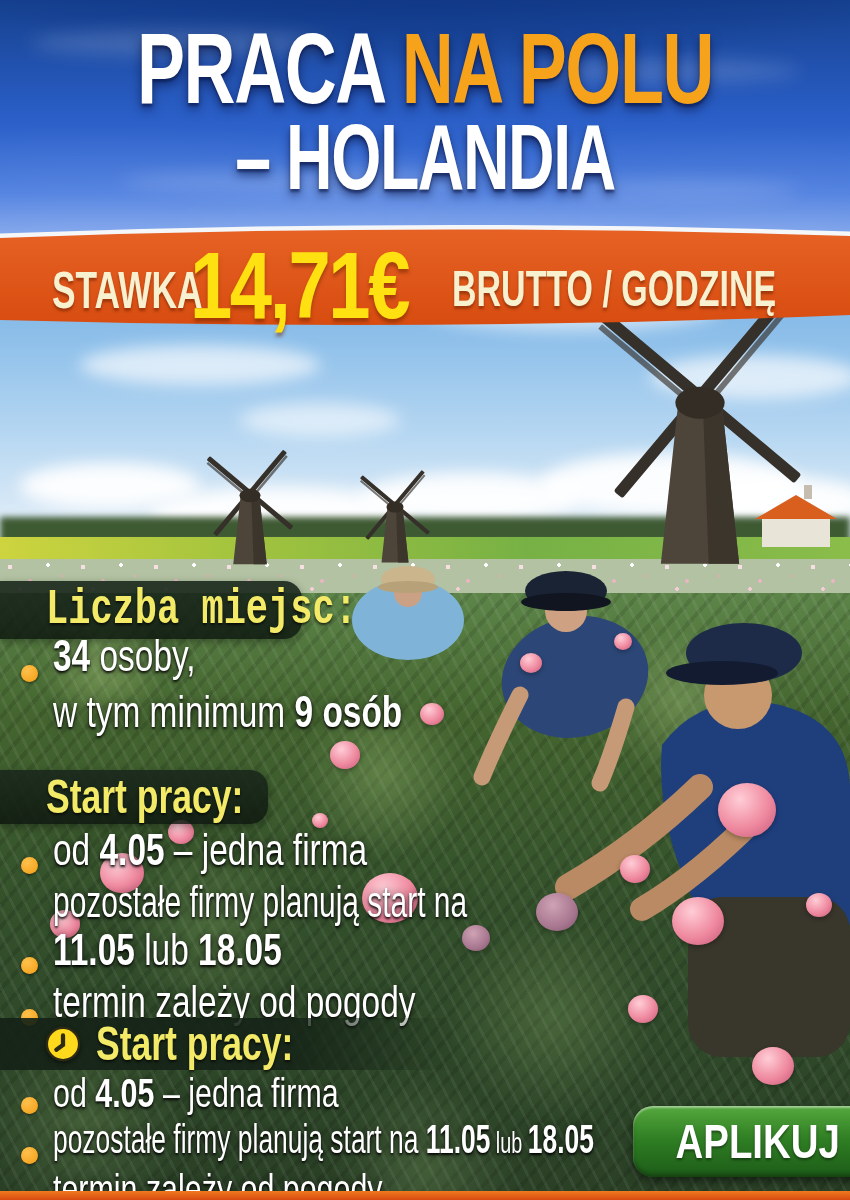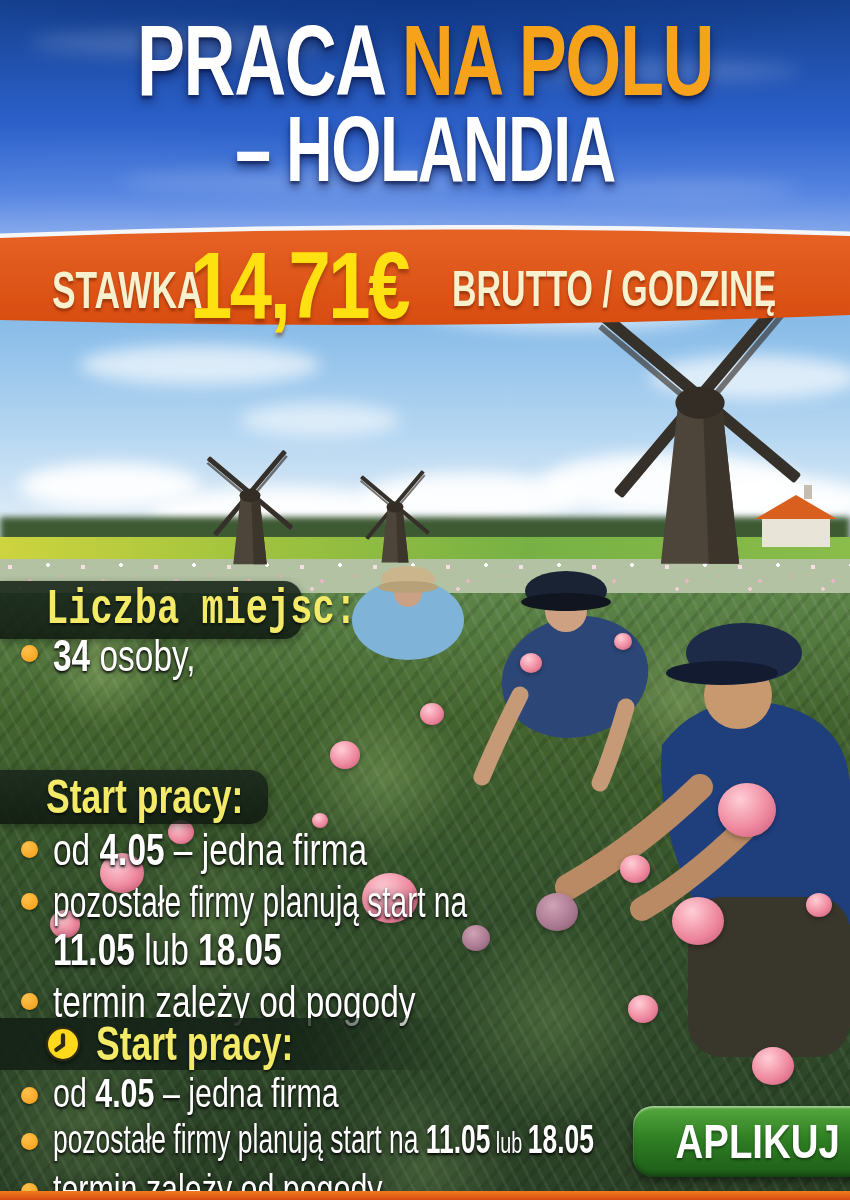--- a/index.html
+++ b/index.html
@@ -7,21 +7,21 @@
     font-family:"Liberation Sans",sans-serif;background:#2b4226;}
 
   
   .sky-top{position:absolute;top:0;left:0;width:850px;height:236px;
     background:
       radial-gradient(120% 95% at 12% 110%, rgba(255,255,255,.25), transparent 60%),
       radial-gradient(130% 85% at 90% 100%, rgba(255,255,255,.20), transparent 55%),
       radial-gradient(80% 55% at 50% -12%, #0e3584, transparent 75%),
       linear-gradient(180deg,#16418f 0%, #2a5ec6 48%, #3f74dd 82%, #6b96e8 100%);}
   .streak{position:absolute;background:rgba(255,255,255,.16);border-radius:50%;filter:blur(9px);}
-  .title{position:absolute;top:8px;left:0;width:850px;text-align:center;color:#fff;font-weight:700;z-index:6;}
+  .title{position:absolute;top:16px;left:0;width:850px;text-align:center;color:#fff;font-weight:700;z-index:6;}
   .title .ln{white-space:nowrap;line-height:1.04;
     text-shadow:0 6px 12px rgba(5,15,60,.55),0 3px 3px rgba(5,15,60,.5);}
   .title .l1{font-size:100px;transform:scaleX(.72);transform-origin:50% 0;letter-spacing:-2px;}
   .title .l2{font-size:92px;transform:scaleX(.70);transform-origin:50% 0;margin-top:-10px;letter-spacing:-2px;}
   .accent{color:#f6a21b;}
 
   
   .photo{position:absolute;top:225px;left:0;width:850px;height:975px;}
   .p-sky{position:absolute;top:0;left:0;width:850px;height:330px;
     background:linear-gradient(180deg,#6ea7e0 0%,#8fc0ea 35%,#b8d8f2 65%,#e2eef8 92%);}
@@ -81,21 +81,21 @@
     background:linear-gradient(180deg,rgba(26,40,28,.90),rgba(12,22,14,.84));
     box-shadow:0 3px 8px rgba(0,0,0,.35);}
   .badge .btx{display:inline-block;color:#f3ea67;font-weight:700;white-space:nowrap;
     transform:scaleX(.74);transform-origin:0 50%;text-shadow:0 2px 3px rgba(0,0,0,.65);}
   #badge-places{top:581px;width:302px;height:58px;font-family:Liberation Mono, monospace;}
   #badge-places .btx{font-size:50px;line-height:58px;margin-left:46px;}
   #badge-start1{top:770px;width:268px;height:54px;}
   #badge-start1 .btx{font-size:48px;line-height:54px;margin-left:46px;}
 
   .list{position:absolute;left:12px;z-index:7;color:#fff;}
-  .row{display:flex;align-items:flex-start;margin-bottom:4px;}
+  .row{display:flex;align-items:flex-end;margin-bottom:4px;}
   .dot{flex:0 0 auto;width:17px;height:17px;border-radius:50%;
     background:radial-gradient(circle at 35% 30%,#ffc14d,#f29c12);
     box-shadow:0 1px 3px rgba(0,0,0,.55);margin:15px 15px 0 9px;}
   .nodot{width:41px;flex:0 0 auto;}
   .tx{display:inline-block;white-space:nowrap;transform:scaleX(.76);transform-origin:0 0;
     font-size:44px;line-height:52px;font-weight:400;
     text-shadow:0 2px 3px rgba(0,0,0,.9),0 0 10px rgba(0,0,0,.5);}
   .tx .b{font-weight:700;}
   #list1{top:630px;}
   #list2{top:826px;}
@@ -250,20 +250,24 @@
 
 
   <div class="badge" id="badge-places">
     <span class="btx">Liczba miejsc:</span>
   </div>
   <div class="list" id="list1">
     <div class="row">
       <span class="dot"></span>
       <span class="tx"><span class="b">34</span><span> osoby,</span></span>
     </div>
+    <div class="row">
+      <span class="nodot"></span>
+      <span class="tx"><span>w tym minimum </span><span class="b">9 osób</span></span>
+    </div>
   </div>
 
   <div class="badge" id="badge-start1">
     <span class="btx">Start pracy:</span>
   </div>
   <div class="list" id="list2">
     <div class="row">
       <span class="dot"></span>
       <span class="tx"><span>od </span><span class="b">4.05</span><span> – jedna firma</span></span>
     </div>

